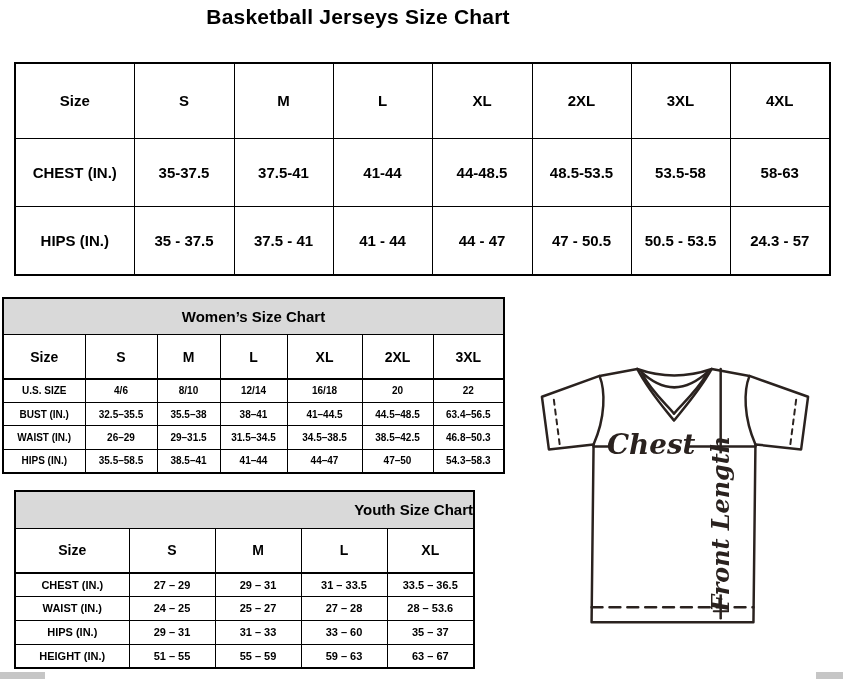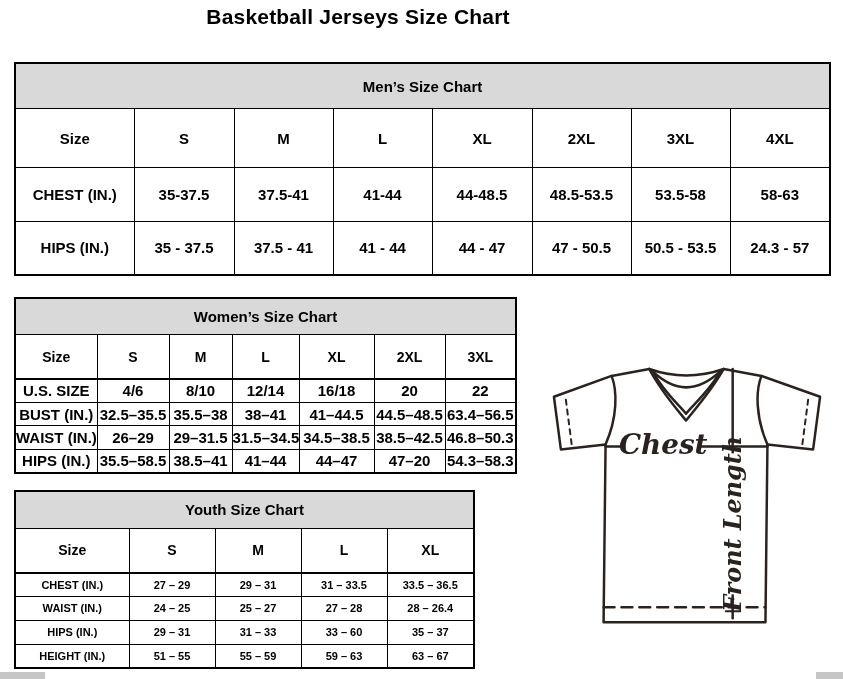--- a/index.html
+++ b/index.html
@@ -35,32 +35,32 @@
   td.table-title{
     background:var(--header-bg,#d9d9d9);
     border-bottom:2px solid #000;
   }
   
   .men{ left:14px; top:62px; width:815px; height:214px; }
   .men td.table-title{ height:36px; font-size:15px; }
   .men tr.head-row td{ height:46px; font-size:15px; }
   .men tr.data-row td{ height:42px; font-size:15px; }
   
-  .women{ left:14px; top:297px; width:501px; height:177px; }
+  .women{ left:2px; top:297px; width:501px; height:177px; }
   .women td.table-title{ height:36px; font-size:15px; }
   .women tr.head-row td{ height:43px; font-size:14px; border-bottom:2px solid #000; }
-  .women tr.data-row td{ height:23px; font-size:15px; }
+  .women tr.data-row td{ height:23px; font-size:10px; }
   
   .youth{ left:14px; top:490px; width:459px; height:179px; }
-  .youth td.table-title{ height:36px; font-size:15px; }
+  .youth td.table-title{ height:36px; font-size:15px;text-align:right; }
   .youth tr.head-row td{ height:43px; font-size:14px; border-bottom:2px solid #000; }
   .youth tr.data-row td{ height:23px; font-size:11px; }
 
   .jersey-wrap{
-    position:absolute; left:544px; top:355px; width:286px; height:302px;
+    position:absolute; left:532px; top:355px; width:286px; height:302px;
   }
   .jersey-wrap svg{ display:block; width:100%; height:100%; }
   .jersey-text{
     font-family:"DejaVu Serif", serif;
     font-weight:bold;
     font-style:italic;
     fill:var(--diagram-stroke,#2a221f);
   }
   .fragment{
     position:absolute; height:7px; bottom:0;
@@ -79,23 +79,20 @@
       <col style="width: 119px;">
       <col style="width: 100px;">
       <col style="width: 99px;">
       <col style="width: 99px;">
       <col style="width: 100px;">
       <col style="width: 99px;">
       <col style="width: 99px;">
       <col style="width: 100px;">
     </colgroup>
     <tbody>
-      <tr>
-        <td colspan="8" class="table-title">Men’s Size Chart</td>
-      </tr>
       <tr class="head-row">
         <td>Size</td>
         <td>S</td>
         <td>M</td>
         <td>L</td>
         <td>XL</td>
         <td>2XL</td>
         <td>3XL</td>
         <td>4XL</td>
       </tr>
@@ -171,21 +168,21 @@
         <td>34.5–38.5</td>
         <td>38.5–42.5</td>
         <td>46.8–50.3</td>
       </tr>
       <tr class="data-row">
         <td>HIPS (IN.)</td>
         <td>35.5–58.5</td>
         <td>38.5–41</td>
         <td>41–44</td>
         <td>44–47</td>
-        <td>47–20</td>
+        <td>47–50</td>
         <td>54.3–58.3</td>
       </tr>
     </tbody>
   </table>
 
 <table class="size-table youth">
     <colgroup>
       <col style="width: 114px;">
       <col style="width: 86px;">
       <col style="width: 86px;">
@@ -208,21 +205,21 @@
         <td>27 – 29</td>
         <td>29 – 31</td>
         <td>31 – 33.5</td>
         <td>33.5 – 36.5</td>
       </tr>
       <tr class="data-row">
         <td>WAIST (IN.)</td>
         <td>24 – 25</td>
         <td>25 – 27</td>
         <td>27 – 28</td>
-        <td>28 – 26.4</td>
+        <td>28 – 53.6</td>
       </tr>
       <tr class="data-row">
         <td>HIPS (IN.)</td>
         <td>29 – 31</td>
         <td>31 – 33</td>
         <td>33 – 60</td>
         <td>35 – 37</td>
       </tr>
       <tr class="data-row">
         <td>HEIGHT (IN.)</td>

